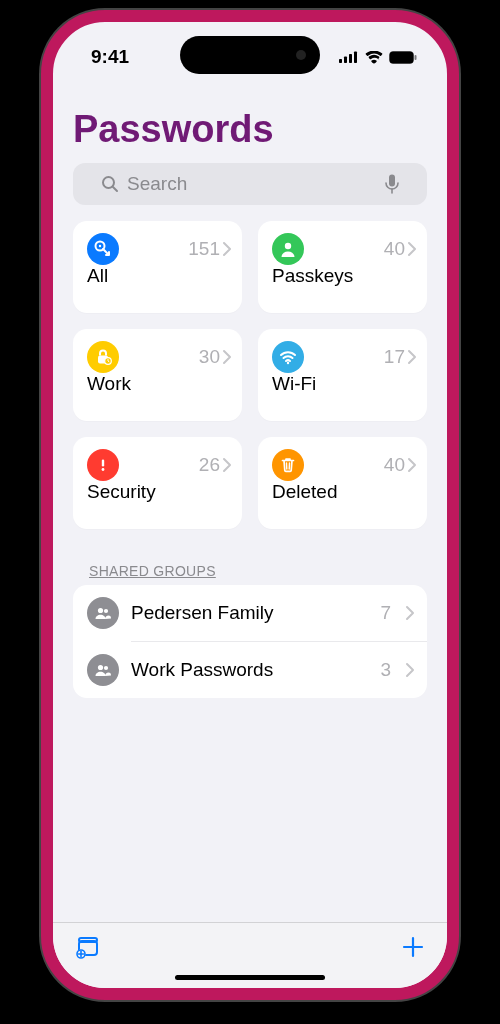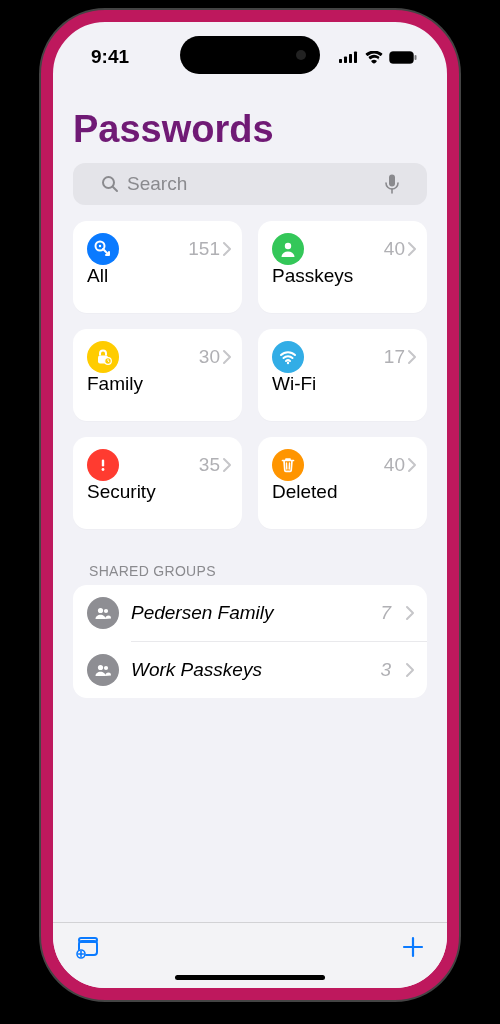--- a/index.html
+++ b/index.html
@@ -112,26 +112,26 @@
     margin-top: 0;
     font-size: 19px;
     color: #000;
   }
 
   .section-header {
     font-size: 14px;
     color: #8a8a8e;
     letter-spacing: 0.3px;
     padding: 0 16px 6px 16px;
+    text-decoration: underline;
   }
   .list {
     background: #fff;
     border-radius: 14px;
     overflow: hidden;
-    font-style: italic;
   }
   .list-row {
     display: flex;
     align-items: center;
     padding: 12px 12px 12px 14px;
     gap: 12px;
   }
   .list-row + .list-row { border-top: 1px solid #e9e9ec; margin-left:58px; padding-left:0; margin-right:0;}
   .list-row + .list-row .row-icon { margin-left:-44px; }
   .list-row .row-icon {
@@ -255,21 +255,21 @@
                 <path d="M14 11.5v1.5l1 .7" stroke="#fff" stroke-width="1" fill="none" stroke-linecap="round"></path>
               </svg>
           </span>
           <span class="card-right">
             <span class="card-count">30</span>
             <svg class="card-chevron" width="10" height="16" viewBox="0 0 10 16">
                 <path d="M2 2l6 6-6 6" stroke="currentColor" stroke-width="2" fill="none" stroke-linecap="round" stroke-linejoin="round"></path>
               </svg>
           </span>
         </div>
-        <span class="card-label">Family</span>
+        <span class="card-label">Work</span>
       </div>
 
       <div class="card">
         <div class="card-top">
           <span class="card-icon" style="background:#32ade6">
             <svg width="18" height="18" viewBox="0 0 18 18">
                 <path d="M2 7a10 10 0 0 1 14 0M4.5 10a6.5 6.5 0 0 1 9 0M7 13a3 3 0 0 1 4 0" stroke="#fff" stroke-width="2" fill="none" stroke-linecap="round"></path>
                 <circle cx="9" cy="15" r="1.2" fill="#fff"></circle>
               </svg>
           </span>
@@ -285,21 +285,21 @@
 
       <div class="card">
         <div class="card-top">
           <span class="card-icon" style="background:#ff3b30">
             <svg width="18" height="18" viewBox="0 0 18 18">
                 <rect x="7.8" y="3.5" width="2.4" height="7" rx="1.2" fill="#fff"></rect>
                 <circle cx="9" cy="13.5" r="1.4" fill="#fff"></circle>
               </svg>
           </span>
           <span class="card-right">
-            <span class="card-count">35</span>
+            <span class="card-count">26</span>
             <svg class="card-chevron" width="10" height="16" viewBox="0 0 10 16">
                 <path d="M2 2l6 6-6 6" stroke="currentColor" stroke-width="2" fill="none" stroke-linecap="round" stroke-linejoin="round"></path>
               </svg>
           </span>
         </div>
         <span class="card-label">Security</span>
       </div>
 
       <div class="card">
         <div class="card-top">
@@ -340,21 +340,21 @@
       </div>
       <div class="list-row">
         <span class="row-icon">
           <svg width="20" height="20" viewBox="0 0 20 20">
               <circle cx="7.5" cy="7.5" r="2.6" fill="#fff"></circle>
               <circle cx="13" cy="8" r="2.1" fill="#fff"></circle>
               <path d="M2.5 16c0-2.7 2.3-4.3 5-4.3s5 1.6 5 4.3" fill="#fff"></path>
               <path d="M12 16c0-2.2 1.7-3.5 3.5-3.5s2.5 1 2.5 3" fill="#fff"></path>
             </svg>
         </span>
-        <span class="row-label">Work Passkeys</span>
+        <span class="row-label">Work Passwords</span>
         <span class="row-count">3</span>
         <svg class="row-chevron" width="10" height="16" viewBox="0 0 10 16">
             <path d="M2 2l6 6-6 6" stroke="currentColor" stroke-width="2" fill="none" stroke-linecap="round" stroke-linejoin="round"></path>
           </svg>
       </div>
     </div>
   </div>
 
   <div class="toolbar">
     <span class="tb-btn">

